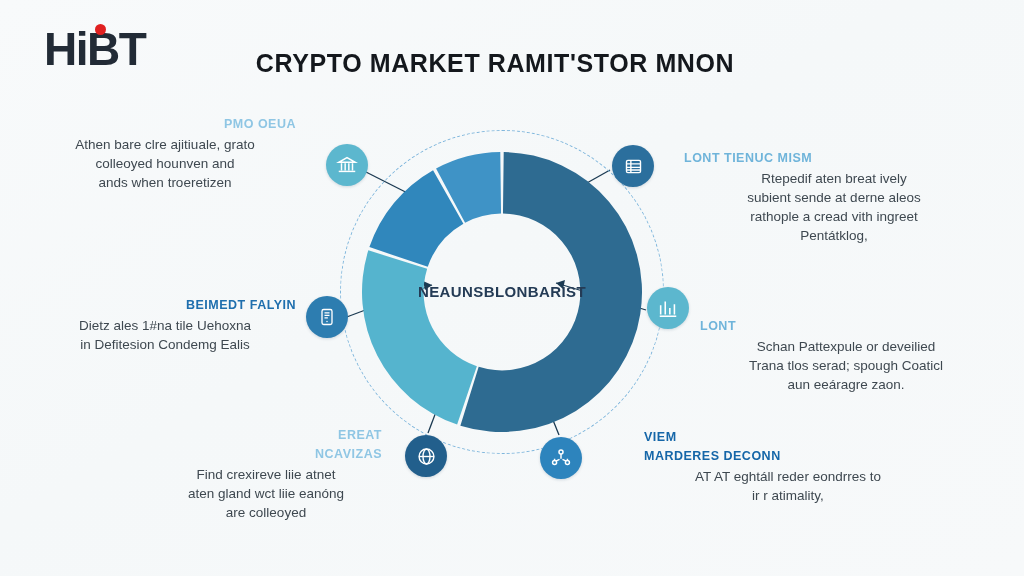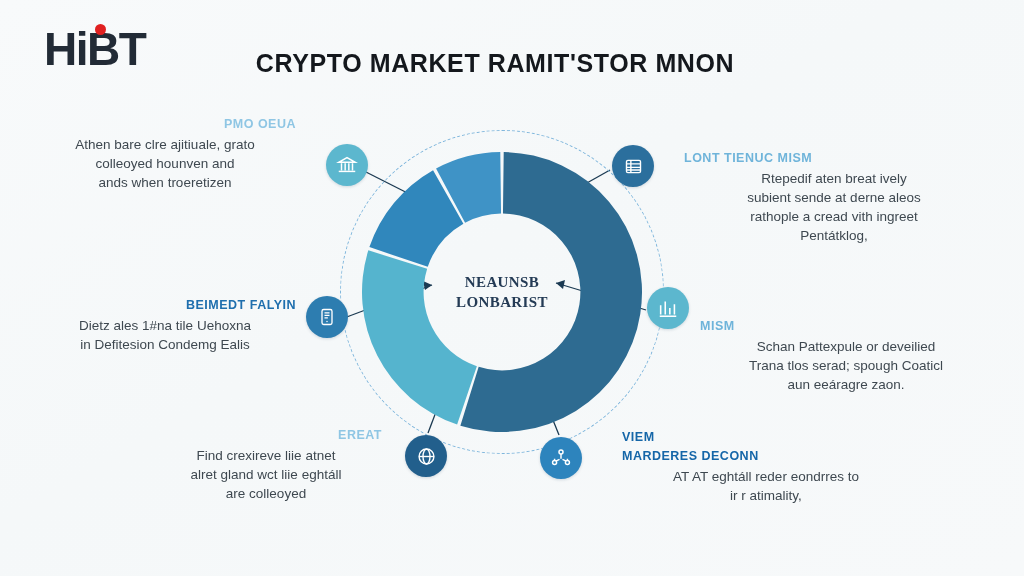--- a/index.html
+++ b/index.html
@@ -75,21 +75,21 @@
   .h-strong { color: #1f6fae; }
   .h-deep   { color: #1566a8; }
   .align-right { text-align: right; }
   .align-left  { text-align: left; }
 
   #block-pmo      { left: 34px;  top: 116px;  width: 262px; }
   #block-beimedt  { left: 34px;  top: 297px;  width: 262px; }
   #block-ereat    { left: 150px; top: 427px;  width: 232px; }
   #block-lont     { left: 684px; top: 115px;  width: 300px; }
   #block-mich     { left: 700px; top: 283px;  width: 292px; }
-  #block-viem     { left: 622px; top: 429px;  width: 288px; }
+  #block-viem     { left: 644px; top: 429px;  width: 288px; }
 
   
   #chart-wrap {
     position: absolute;
     left: 362px;
     top: 152px;
     width: 280px;
     height: 280px;
   }
   #dashed-ring {
@@ -107,31 +107,30 @@
     left: 0;
     top: 0;
   }
   #donut-center-label {
     position: absolute;
     left: 0;
     top: 0;
     width: 280px;
     height: 280px;
     display: flex;
-    flex-direction: column;
+    flex-direction: row;
     align-items: center;
     justify-content: center;
     text-align: center;
     font-size: 15px;
     font-weight: bold;
     letter-spacing: 0.4px;
     line-height: 1.35;
     color: #243b55;
     pointer-events: none;
-    font-family: Liberation Serif, serif;
   }
 
   
   #connectors {
     position: absolute;
     left: 0; top: 0;
     width: 1024px; height: 576px;
     pointer-events: none;
   }
 
@@ -261,39 +260,40 @@
   <div class="callout align-right" id="block-beimedt">
     <div class="heading h-strong">BEIMEDT FALYIN</div>
     <div class="body">
       <div>Dietz ales 1#na tile Uehoxna</div>
       <div>in Defitesion Condemg Ealis</div>
     </div>
   </div>
 
   <div class="callout align-right" id="block-ereat">
     <div class="heading h-light">EREAT</div>
+    <div class="heading h-light">NCAVIZAS</div>
     <div class="body">
       <div>Find crexireve liie atnet</div>
-      <div>alret gland wct liie eghtáll</div>
+      <div>aten gland wct liie eanóng</div>
       <div>are colleoyed</div>
     </div>
   </div>
 
   <div class="callout align-left" id="block-lont">
     <div class="heading h-mid">LONT TIENUC MISM</div>
     <div class="body">
       <div>Rtepedif aten breat ively</div>
       <div>subient sende at derne aleos</div>
       <div>rathople a cread vith ingreet</div>
       <div>Pentátklog,</div>
     </div>
   </div>
 
   <div class="callout align-left" id="block-mich">
-    <div class="heading h-mid">MISM</div>
+    <div class="heading h-mid">LONT</div>
     <div class="body">
       <div>Schan Pattexpule or deveilied</div>
       <div>Trana tlos serad; spough Coaticl</div>
       <div>aun eeáragre zaon.</div>
     </div>
   </div>
 
   <div class="callout align-left" id="block-viem">
     <div class="heading h-deep">VIEM</div>
     <div class="heading h-deep">MARDERES DECONN</div>

